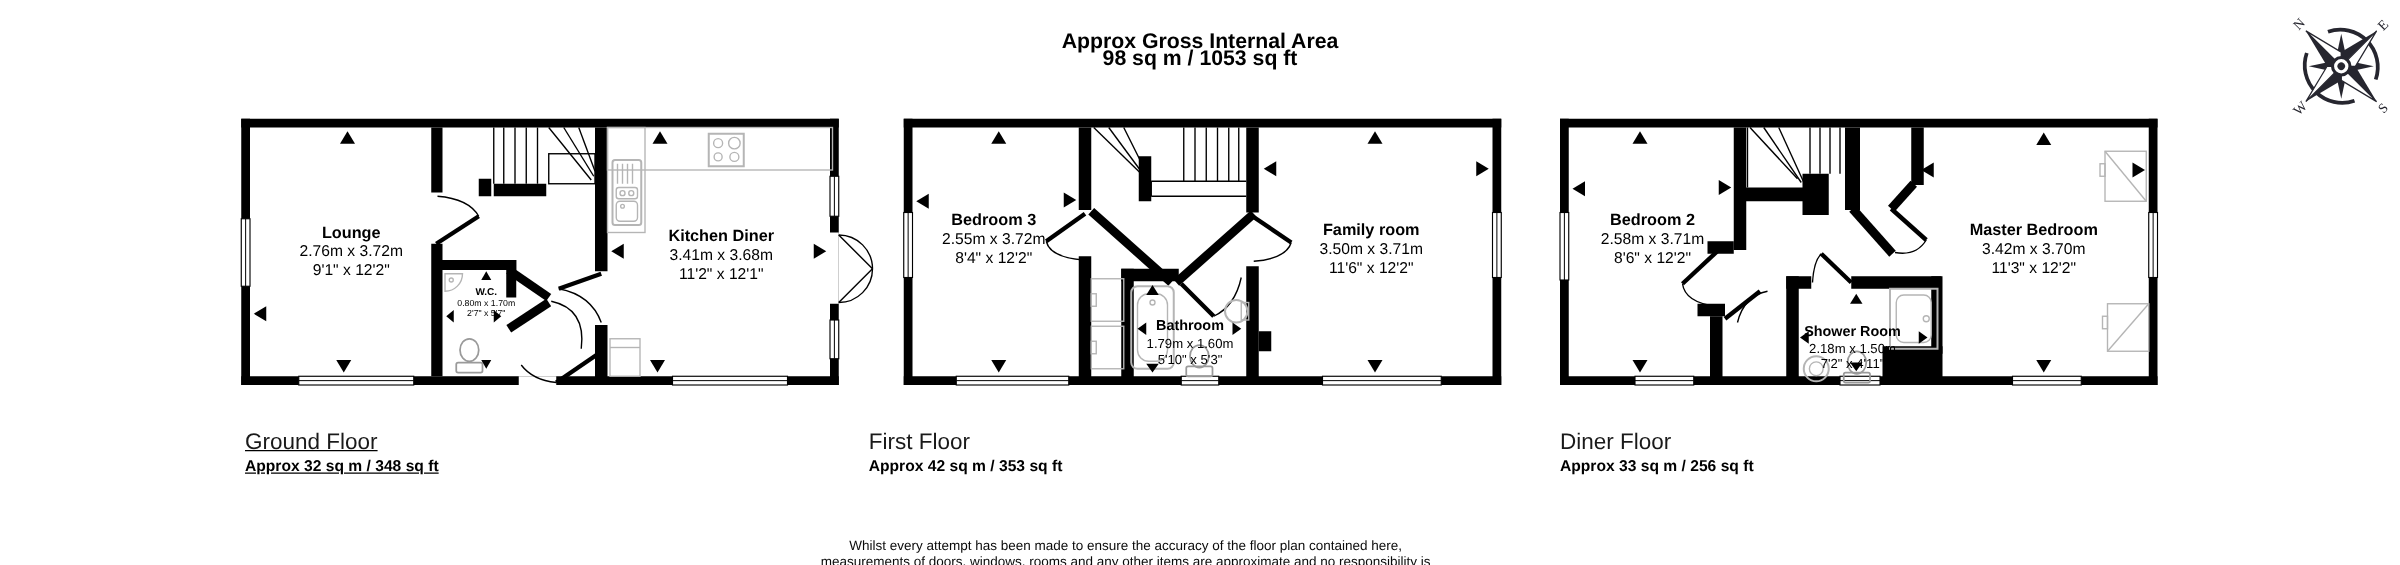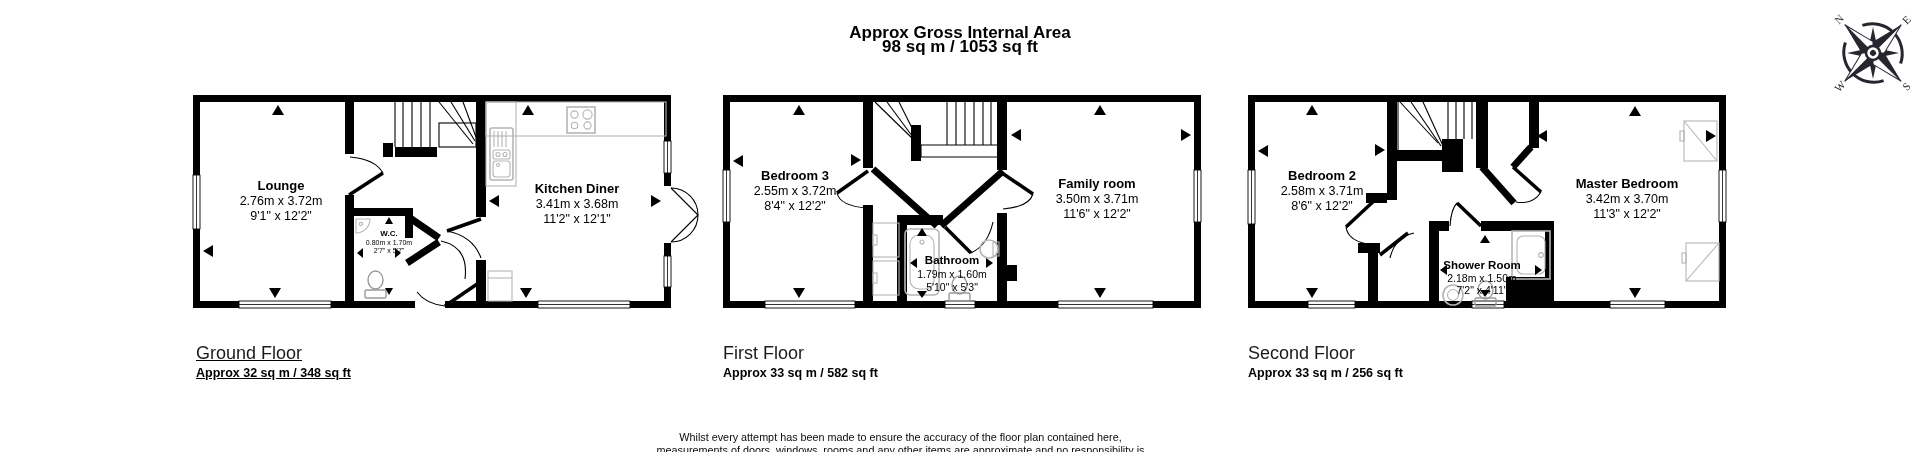--- a/index.html
+++ b/index.html
@@ -422,24 +422,24 @@
       <text class="rname-sm" x="234" y="174">Shower Room</text>
       <text class="rdim-sm" x="234" y="187">2.18m x 1.50m</text>
       <text class="rdim-sm" x="234" y="199">7'2" x 4'11"</text>
     </g>
   </svg>
 
   <div class="floorlabel" style="left:196px;text-decoration:underline;">
     <div class="fname">Ground Floor</div>
     <div class="farea">Approx 32 sq m / 348 sq ft</div>
   </div>
-  <div class="floorlabel" style="left:723px;">
+  <div class="floorlabel" style="left:695px;">
     <div class="fname">First Floor</div>
-    <div class="farea">Approx 33 sq m / 582 sq ft</div>
+    <div class="farea">Approx 42 sq m / 353 sq ft</div>
   </div>
   <div class="floorlabel" style="left:1248px;">
-    <div class="fname">Second Floor</div>
+    <div class="fname">Diner Floor</div>
     <div class="farea">Approx 33 sq m / 256 sq ft</div>
   </div>
 
   <div class="disclaimer">Whilst every attempt has been made to ensure the accuracy of the floor plan contained here, measurements of doors, windows, rooms and any other items are approximate and no responsibility is taken for any error, omission, or mis-statement. The measurements should not be relied upon for valuation, transaction and/or funding purposes. This plan is for illustrative purposes only and should be used as such by any prospective purchaser or tenant.</div>
 
 </div>
 
 </body></html>

